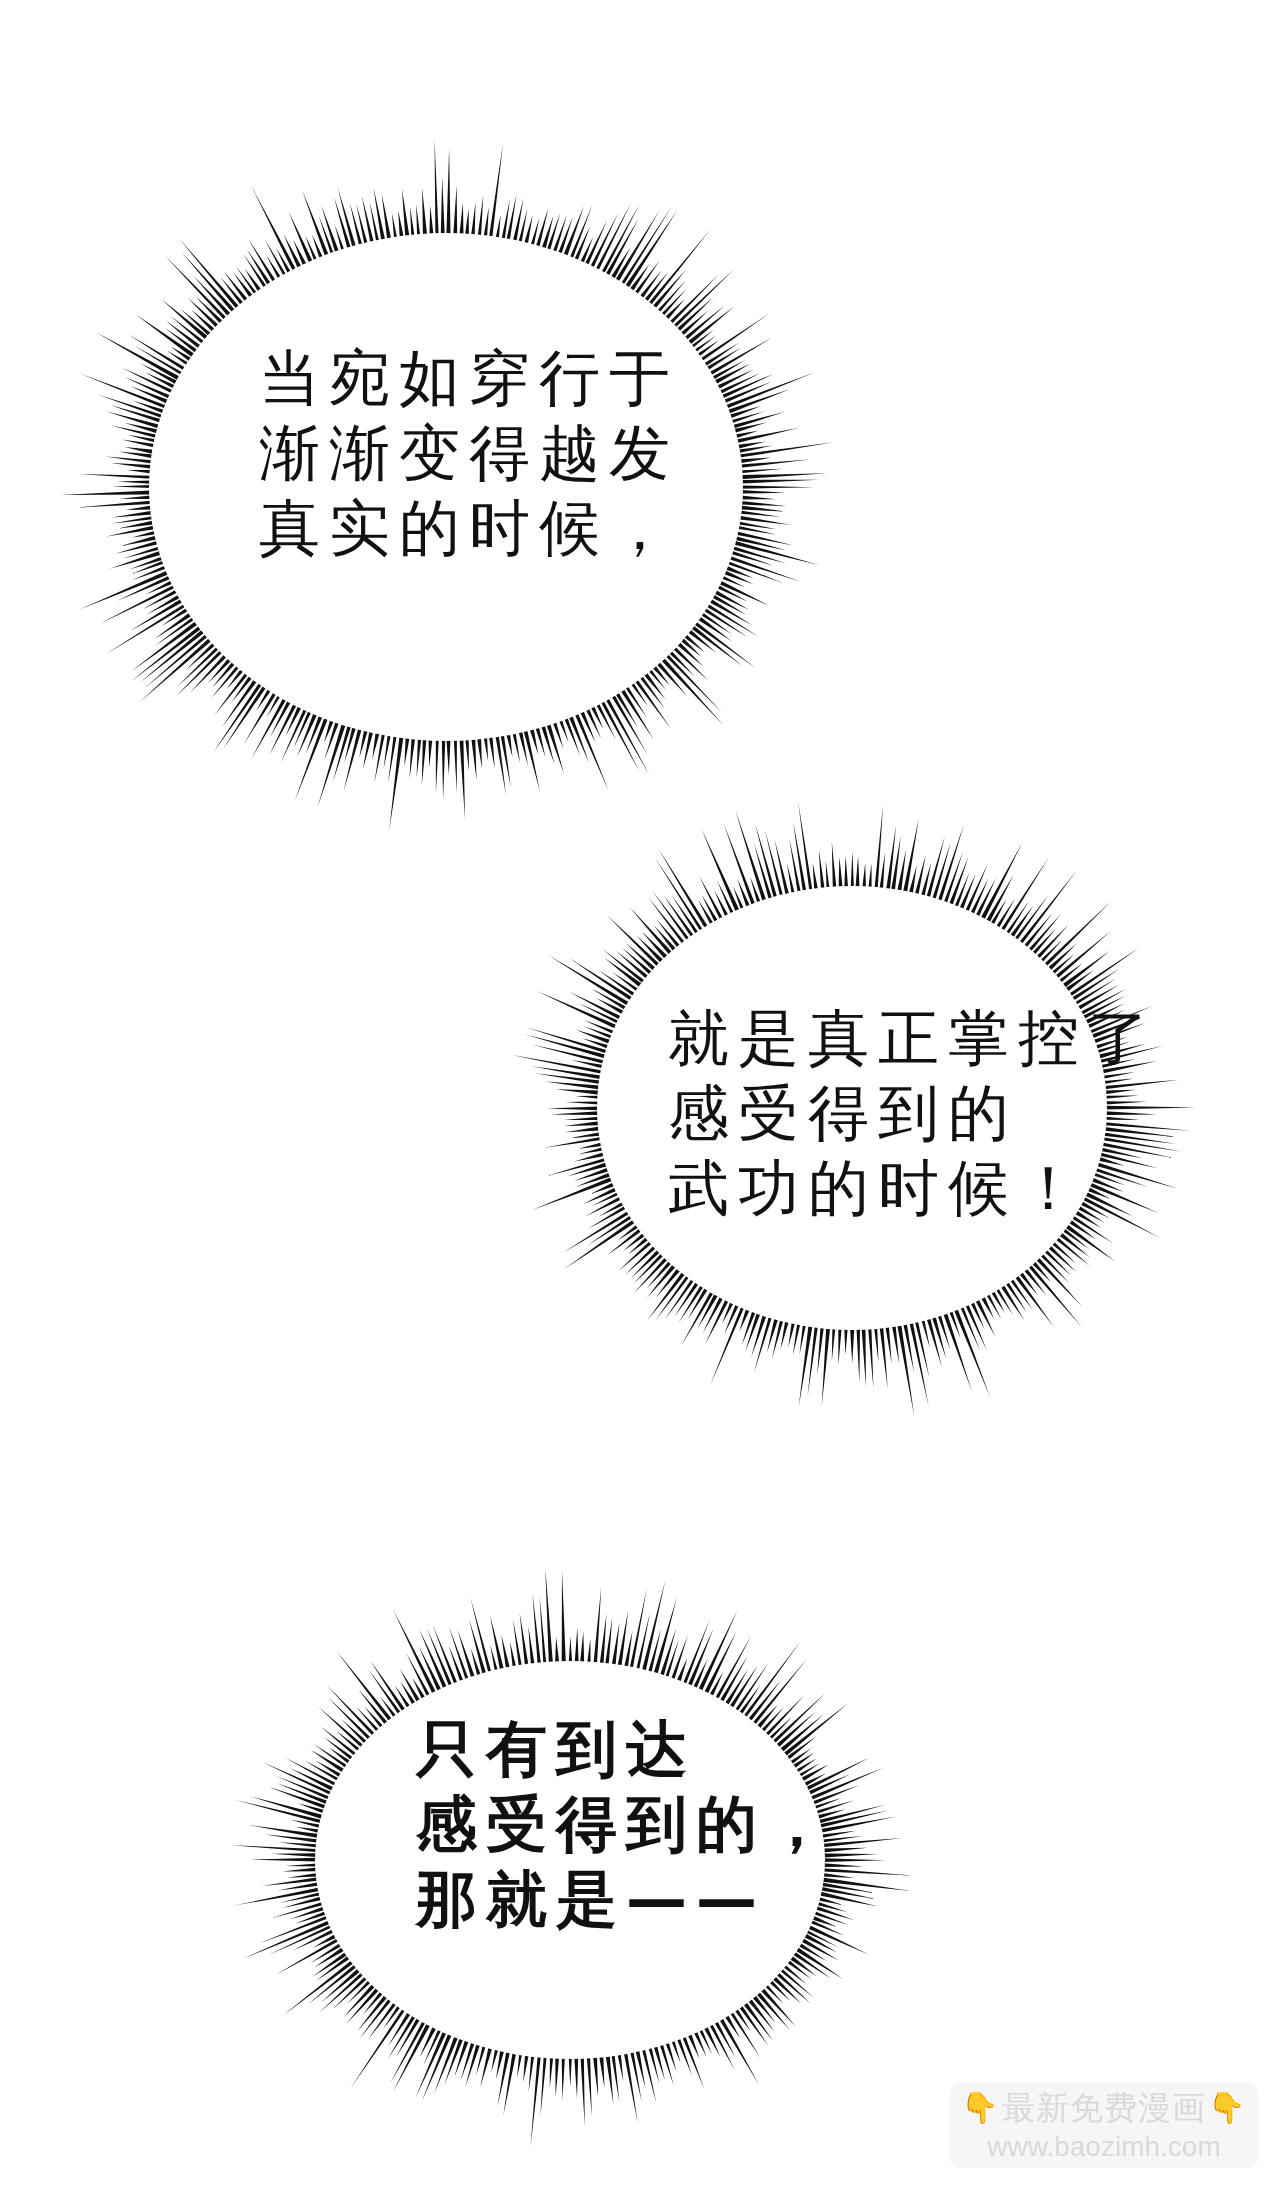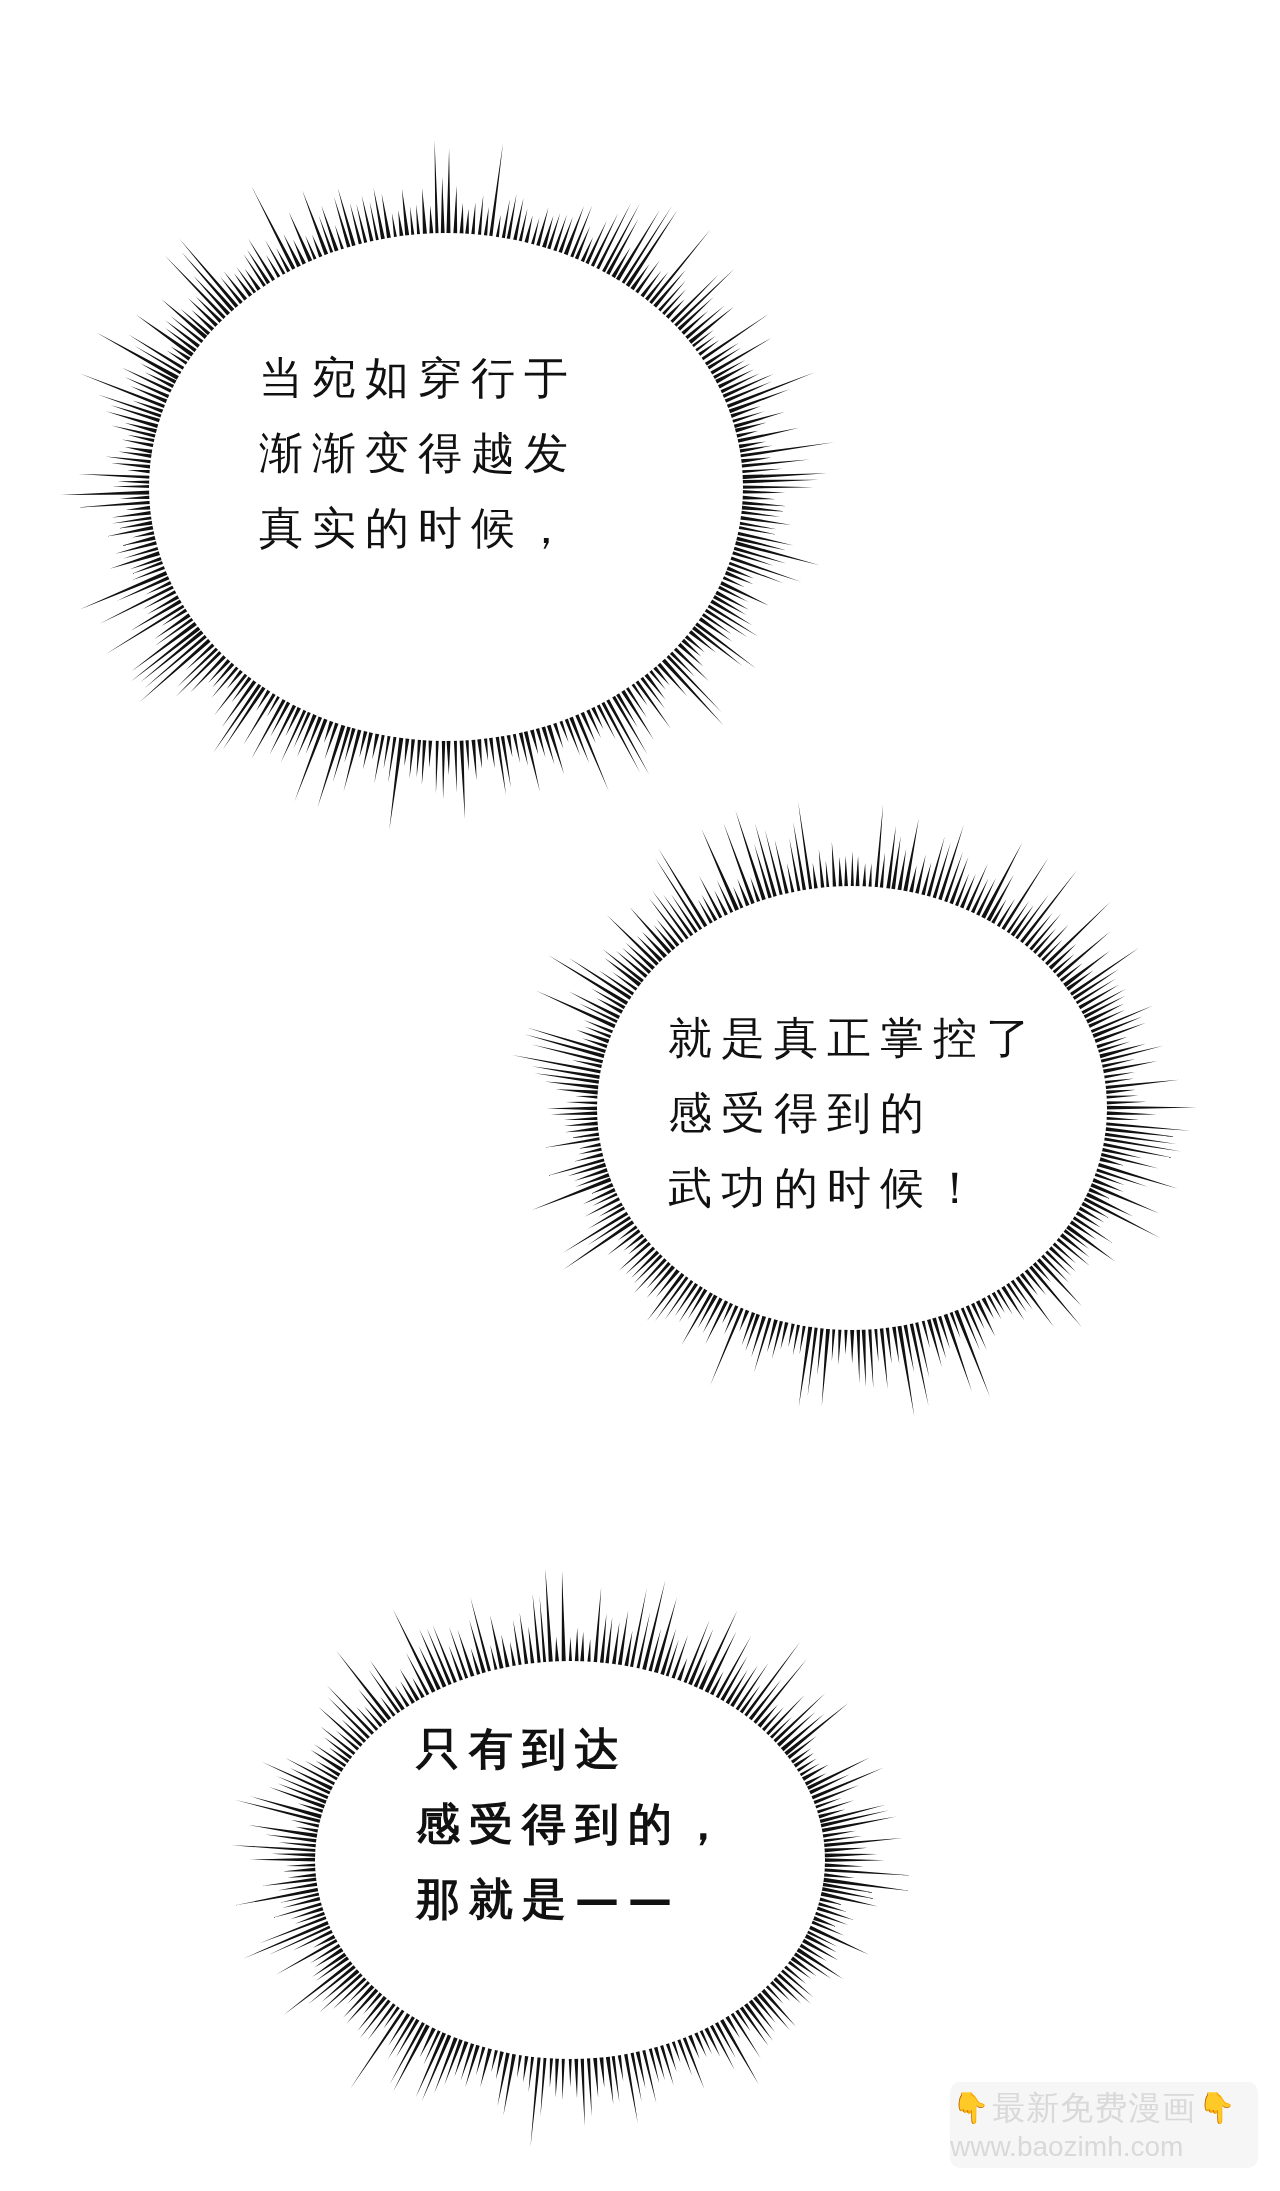--- a/index.html
+++ b/index.html
@@ -23,21 +23,21 @@
   }
   svg.bursts {
     position: absolute;
     left: 0; top: 0;
     width: 1280px;
     height: 2191px;
   }
   .bubble-text {
     position: absolute;
     color: #111111;
-    font-size: 44px;
+    font-size: 61px;
     line-height: 75px;
     letter-spacing: 9px;
     white-space: nowrap;
     font-weight: normal;
   }
   .bubble-text .line {
     display: block;
     height: 75px;
   }
   #text-1 { left: 259px; top: 340px; }
@@ -46,20 +46,21 @@
 
   .watermark {
     position: absolute;
     left: 950px;
     top: 2082px;
     width: 308px;
     height: 86px;
     background: #f6f6f6;
     border-radius: 10px;
     box-sizing: border-box;
+    text-align: center;
     color: #d9d9d9;
   }
   .watermark .wm-line1 {
     position: absolute;
     left: 0; right: 0;
     top: 6px;
     height: 40px;
     line-height: 40px;
     font-size: 33px;
     letter-spacing: 1px;

